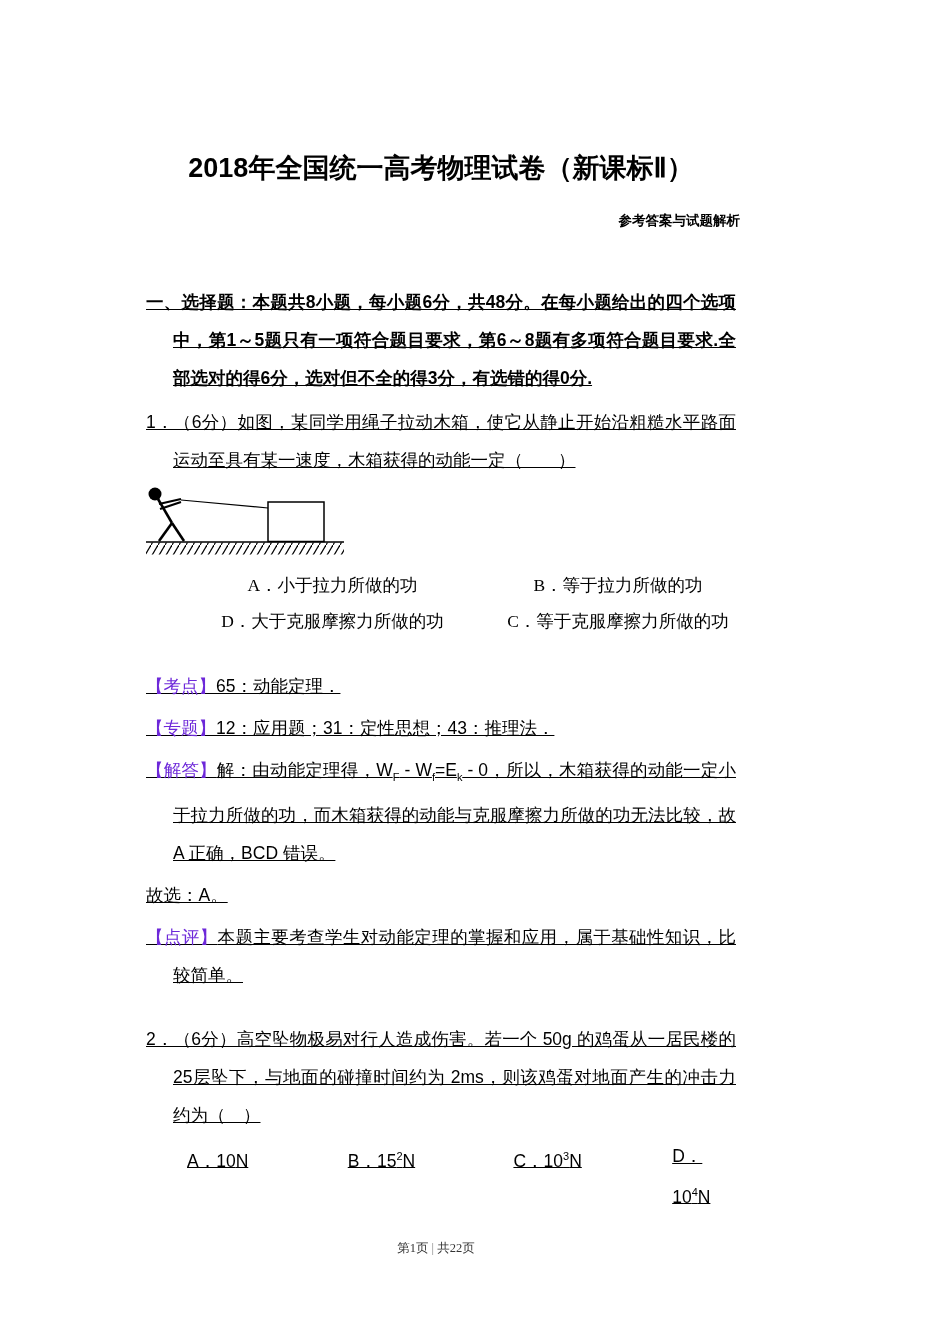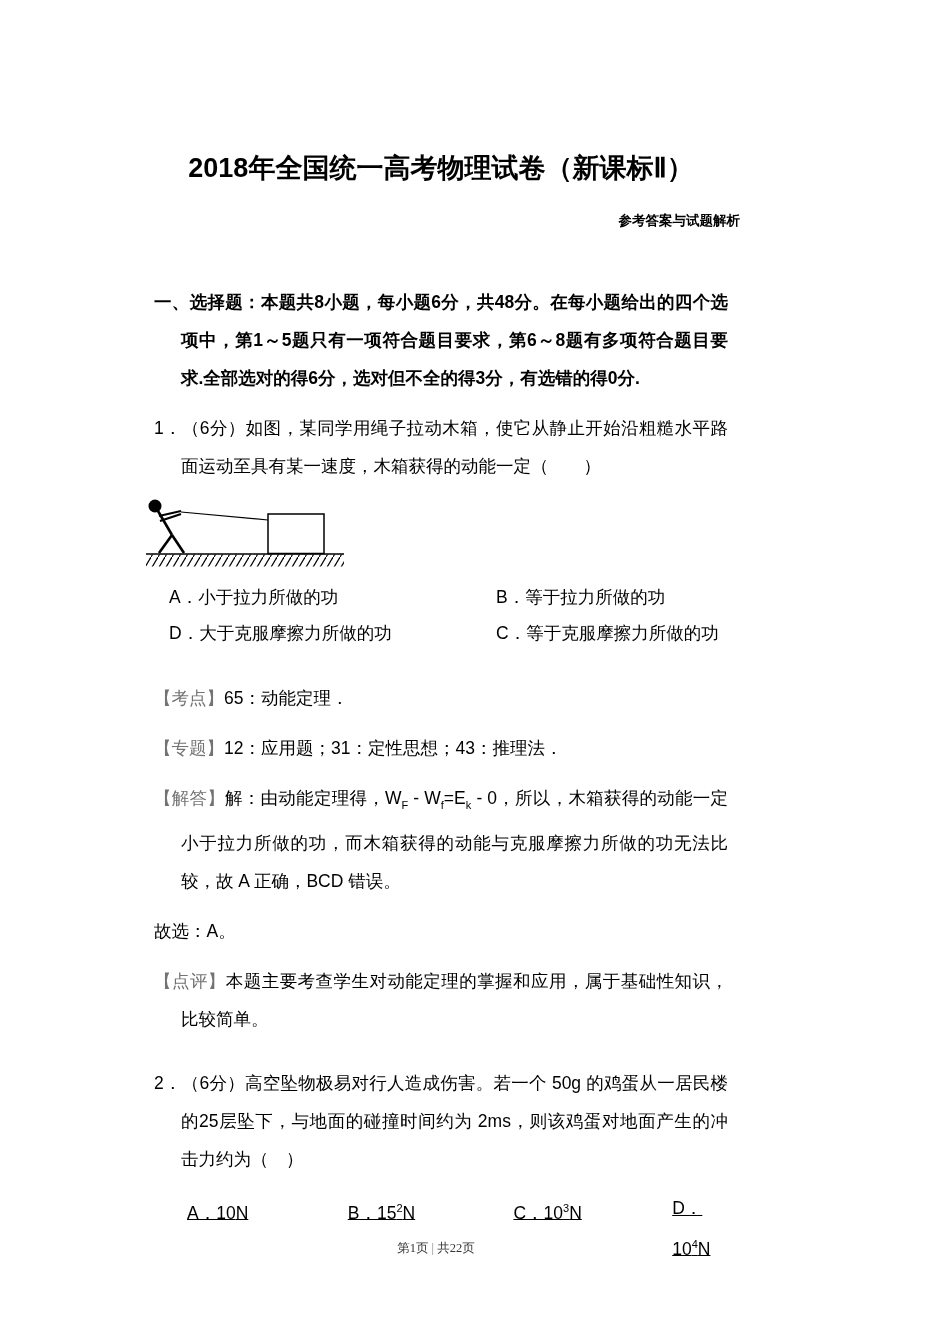--- a/index.html
+++ b/index.html
@@ -3,29 +3,29 @@
 <meta charset="utf-8">
 <style>
   html, body { margin:0; padding:0; background:#ffffff; }
   body { width:950px; font-family:"Liberation Sans", sans-serif; color:#000; }
   .page {
     position:relative; width:872px; height:1344px; box-sizing:border-box;
     padding:150px 132px 0 142px; overflow:hidden; background:#fff;
   }
   .title { margin:0 0 26px 0; text-align:center; font-size:27px; font-weight:bold; line-height:36px; }
   .subtitle { margin:0 0 53px 0; text-align:right; font-size:13.5px; font-weight:bold; line-height:18px; }
-  .para { margin:12px; font-size:17.5px; line-height:38px; text-align:justify; }
+  .para { margin:4px; font-size:17.5px; line-height:38px; text-align:justify;text-decoration:underline; }
   .hang { padding-left:27px; text-indent:-27px; }
   .bold { font-weight:bold; }
   .section-heading { margin-bottom:6px; }
-  .tag { color:#737373; }
+  .tag { color:#6d28d9; }
   .figure { margin:6px 0 10px 2px; height:72px; }
   .opts2 {
     display:grid; grid-template-columns:327px auto;
-    margin-left:27px; font-size:17.5px; line-height:36px; text-align:left;
+    margin-left:27px; font-size:17.5px; line-height:36px; text-align:center;font-family:Liberation Serif, serif;
   }
   .q1-analysis { margin-top:28px; }
   .q2 { margin-top:26px; }
   .opts4 { display:flex; margin-left:45px; font-size:17.5px; line-height:36px;text-decoration:underline; }
   .opts4 .opt-a { width:162px; }
   .opts4 .opt-b { width:167px; }
   .opts4 .opt-c { width:160px; }
   sub { font-size:11px; }
   sup { font-size:11px; }
   .footer {

